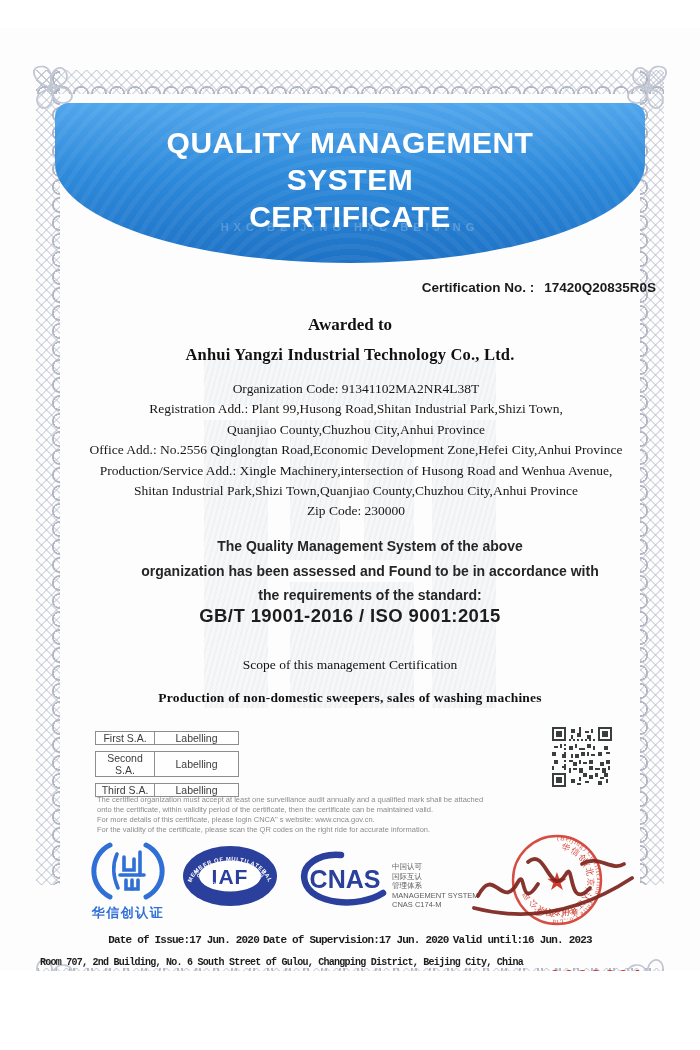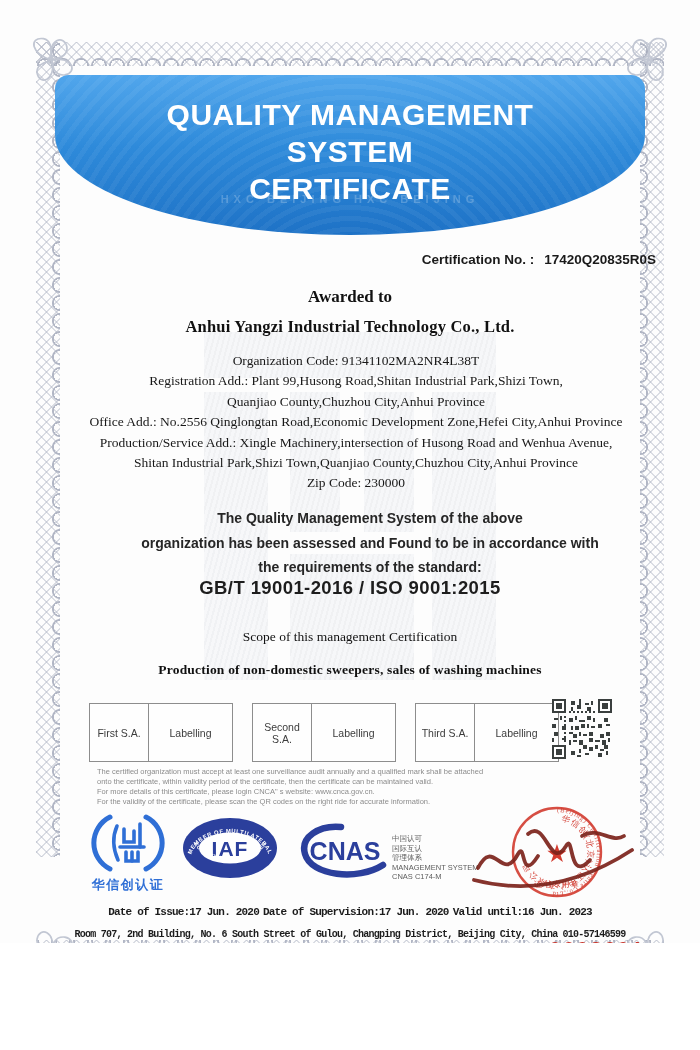--- a/index.html
+++ b/index.html
@@ -1,17 +1,17 @@
 <!DOCTYPE html>
 <html><head>
 <meta charset="utf-8">
 <style>
   html,body{margin:0;padding:0;background:#ffffff;}
   .page{position:relative;width:700px;height:943px;background:#fdfdfd;overflow:hidden;
-        font-family:"Liberation Serif",serif;color:#111;}
+        font-family:"Liberation Serif",serif;color:#111;margin-top:28px;}
 
   
   .bstrip{position:absolute;z-index:1;}
   .b-top,.b-bottom{left:36px;right:36px;height:24px;
     background-image:
       repeating-linear-gradient(45deg, rgba(176,182,197,.45) 0 1px, transparent 1px 7px),
       repeating-linear-gradient(135deg, rgba(176,182,197,.45) 0 1px, transparent 1px 7px),
       radial-gradient(circle at 9px 24px, transparent 6.5px, rgba(158,164,182,.8) 6.5px, rgba(158,164,182,.8) 7.5px, transparent 8.5px);
     background-size:10px 10px,10px 10px,18px 24px;
     background-repeat:repeat,repeat,repeat-x;}
@@ -67,21 +67,21 @@
   .company{top:317px;font-size:16.5px;font-weight:700;letter-spacing:.2px;}
   .orgblock{top:351px;font-size:13.5px;line-height:20.4px;color:#181818;padding-left:12px;}
   .statement{top:506px;font-family:"Liberation Sans",sans-serif;font-weight:700;font-size:14px;
     line-height:24.6px;color:#262626;padding-left:40px;}
   .standard{top:577px;font-family:"Liberation Sans",sans-serif;font-weight:700;font-size:18.5px;
     letter-spacing:.4px;color:#1d1d1d;}
   .scopelabel{top:629px;font-size:13.5px;}
   .scopevalue{top:662px;font-size:13.5px;font-weight:700;letter-spacing:.2px;}
 
   
-  .auditrow{top:703px;left:89px;height:57px;display:flex;gap:19px;z-index:2;}
+  .auditrow{top:703px;left:95px;height:57px;display:flex;gap:6px;z-index:2;flex-direction:column;}
   .abox{width:142px;height:57px;border:1px solid #8d8d8d;display:flex;background:rgba(255,255,255,.6);
     font-family:"Liberation Sans",sans-serif;font-size:10.5px;color:#3c3c3c;}
   .abox .lab{width:58px;border-right:1px solid #8d8d8d;display:flex;align-items:center;justify-content:center;text-align:center;}
   .abox .val{flex:1;display:flex;align-items:center;justify-content:center;}
   .qr{position:absolute;left:552px;top:699px;width:60px;height:60px;z-index:2;}
 
   
   .fineprint{top:767px;left:97px;width:460px;font-family:"Liberation Sans",sans-serif;
     font-size:7.5px;line-height:10px;color:#8c8c8c;text-align:left;}
 
@@ -91,22 +91,22 @@
     font-size:13px;font-weight:700;color:#2f6fd6;letter-spacing:1.5px;}
   .logo-iaf{left:180px;top:816px;width:100px;height:64px;}
   .logo-cnas{left:296px;top:820px;width:92px;height:58px;}
   .accred{left:392px;top:834px;width:90px;font-family:"Liberation Sans",sans-serif;font-size:7.5px;
     line-height:9.5px;color:#5c5c5c;text-align:left;}
   .stamp{left:462px;top:792px;width:180px;height:122px;z-index:3;}
 
   
   .dates{top:906px;left:40px;right:40px;display:flex;justify-content:center;gap:4px;
     font-family:"Liberation Mono",monospace;font-size:11px;letter-spacing:-0.8px;font-weight:700;color:#1c1c1c;z-index:2;}
-  .addr{top:929px;left:40px;right:40px;display:flex;justify-content:center;gap:5px;
-    font-family:"Liberation Mono",monospace;font-size:10px;letter-spacing:-0.75px;font-weight:700;color:#1c1c1c;z-index:2;}
+  .addr{top:929px;left:40px;right:40px;display:flex;gap:5px;
+    font-family:"Liberation Mono",monospace;font-size:10px;letter-spacing:-0.75px;font-weight:700;color:#1c1c1c;z-index:2;flex-direction:column;}
   .serial{top:938px;right:56px;z-index:3;font-family:"Liberation Mono",monospace;}
   .serial .nl{font-size:16px;color:#5a5a5a;letter-spacing:-1px;}
   .serial .nv{font-size:21px;font-weight:700;color:#c9342a;letter-spacing:1px;}
 </style>
 </head>
 <body>
 
 <div class="page">
 
   <div class="bstrip b-top"></div>

